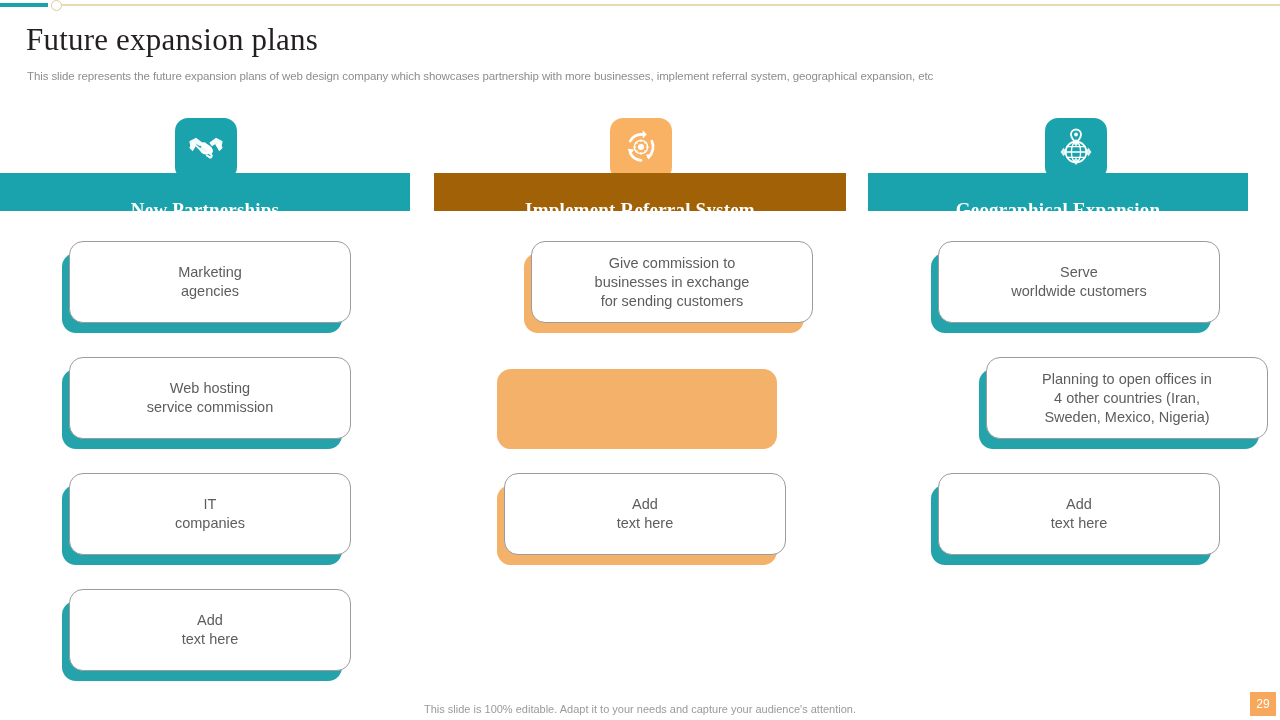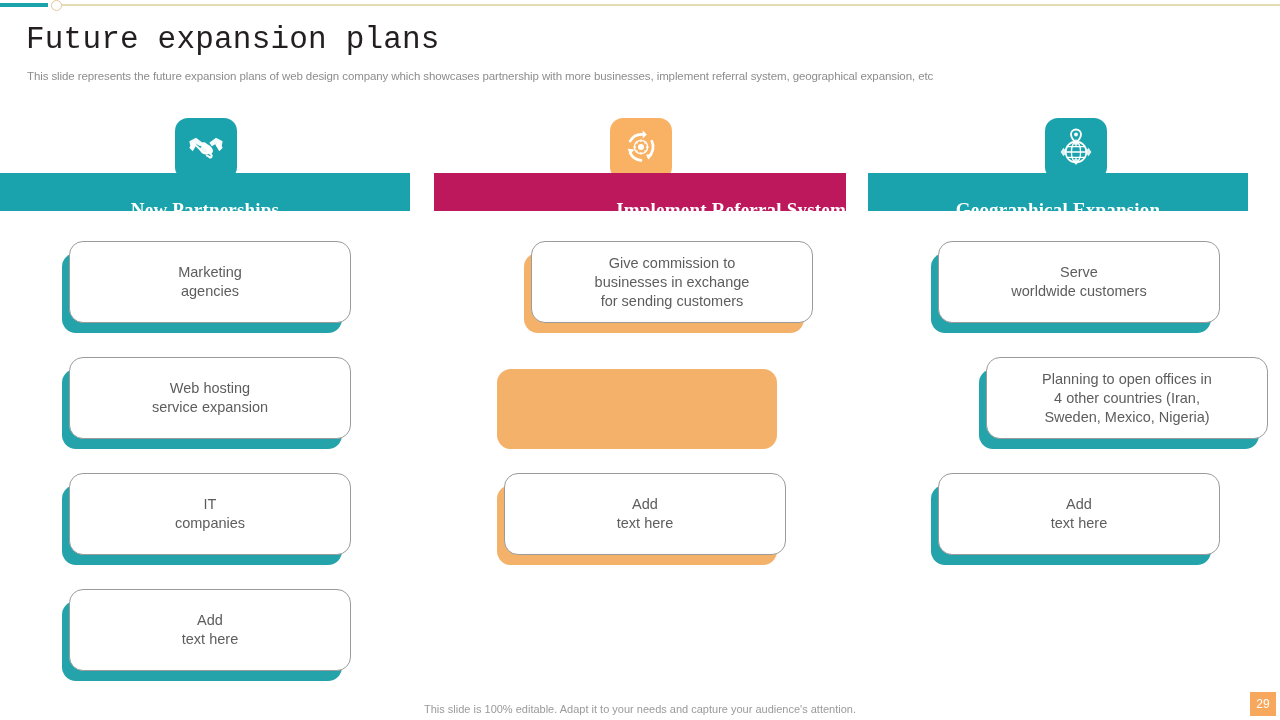--- a/index.html
+++ b/index.html
@@ -13,30 +13,30 @@
   .slide{position:relative;width:1280px;height:720px;background:#fff;}
 
   
   .toprule{position:absolute;left:0;top:0;width:1280px;height:12px;}
   .toprule .teal{position:absolute;left:0;top:3px;width:48px;height:4px;background:#1ba3ad;}
   .toprule .tan{position:absolute;left:60px;top:4px;width:1220px;height:2px;background:#e6dcb4;}
   .toprule .dot{position:absolute;left:51px;top:0px;width:9px;height:9px;border-radius:50%;
      background:#ffffff;border:1.5px solid #e3c99a;}
 
   
-  .title{position:absolute;left:26px;top:22px;font-family:Liberation Mono, monospace;
+  .title{position:absolute;left:26px;top:22px;font-family:Liberation Serif, serif;
      font-size:31px;color:#231f20;letter-spacing:.2px;font-weight:400;}
   .subtitle{position:absolute;left:27px;top:70px;font-size:11.5px;color:#8d8d8d;
      letter-spacing:-.1px;white-space:nowrap;}
   .hdrbar{position:absolute;height:38px;top:173px;display:flex;align-items:center;
      justify-content:center;}
   .hdrbar span{font-family:"Liberation Serif", serif;font-weight:bold;font-size:19px;
      color:#ffffff;letter-spacing:.2px;margin-top:36px;}
   .bar-teal{background:#1ba3ad;}
-  .bar-orange{background:#be185d;justify-content:flex-end;}
+  .bar-orange{background:#a16207;}
 
   .icontile{position:absolute;top:118px;width:62px;height:62px;border-radius:13px;
      display:flex;align-items:center;justify-content:center;}
   .tile-teal{background:#1ba3ad;}
   .tile-orange{background:#f9b263;}
 
   
   .card{position:absolute;}
   .card .shadow{position:absolute;left:0;top:12px;width:280px;height:80px;border-radius:14px;}
   .sh-teal{background:#25a3ab;}
@@ -84,21 +84,21 @@
       </div>
       <div class="card" style="left: 62px; top: 241px; width: 290px; height: 92px;">
         <div class="shadow sh-teal"></div>
         <div class="face">
           <p><span>Marketing</span><br><span>agencies</span></p>
         </div>
       </div>
       <div class="card" style="left: 62px; top: 357px; width: 290px; height: 92px;">
         <div class="shadow sh-teal"></div>
         <div class="face">
-          <p><span>Web hosting</span><br><span>service expansion</span></p>
+          <p><span>Web hosting</span><br><span>service commission</span></p>
         </div>
       </div>
       <div class="card" style="left: 62px; top: 473px; width: 290px; height: 92px;">
         <div class="shadow sh-teal"></div>
         <div class="face">
           <p><span>IT</span><br><span>companies</span></p>
         </div>
       </div>
       <div class="card" style="left: 62px; top: 589px; width: 290px; height: 92px;">
         <div class="shadow sh-teal"></div>

